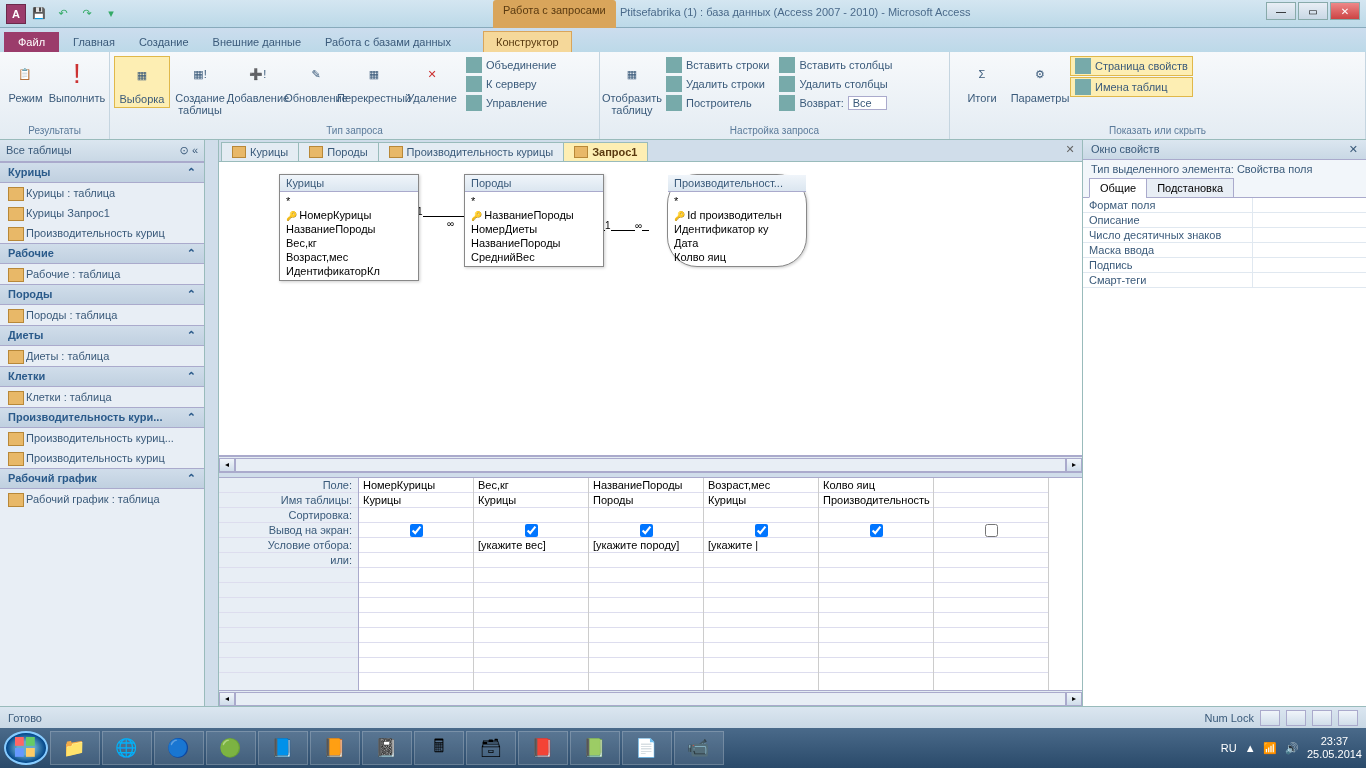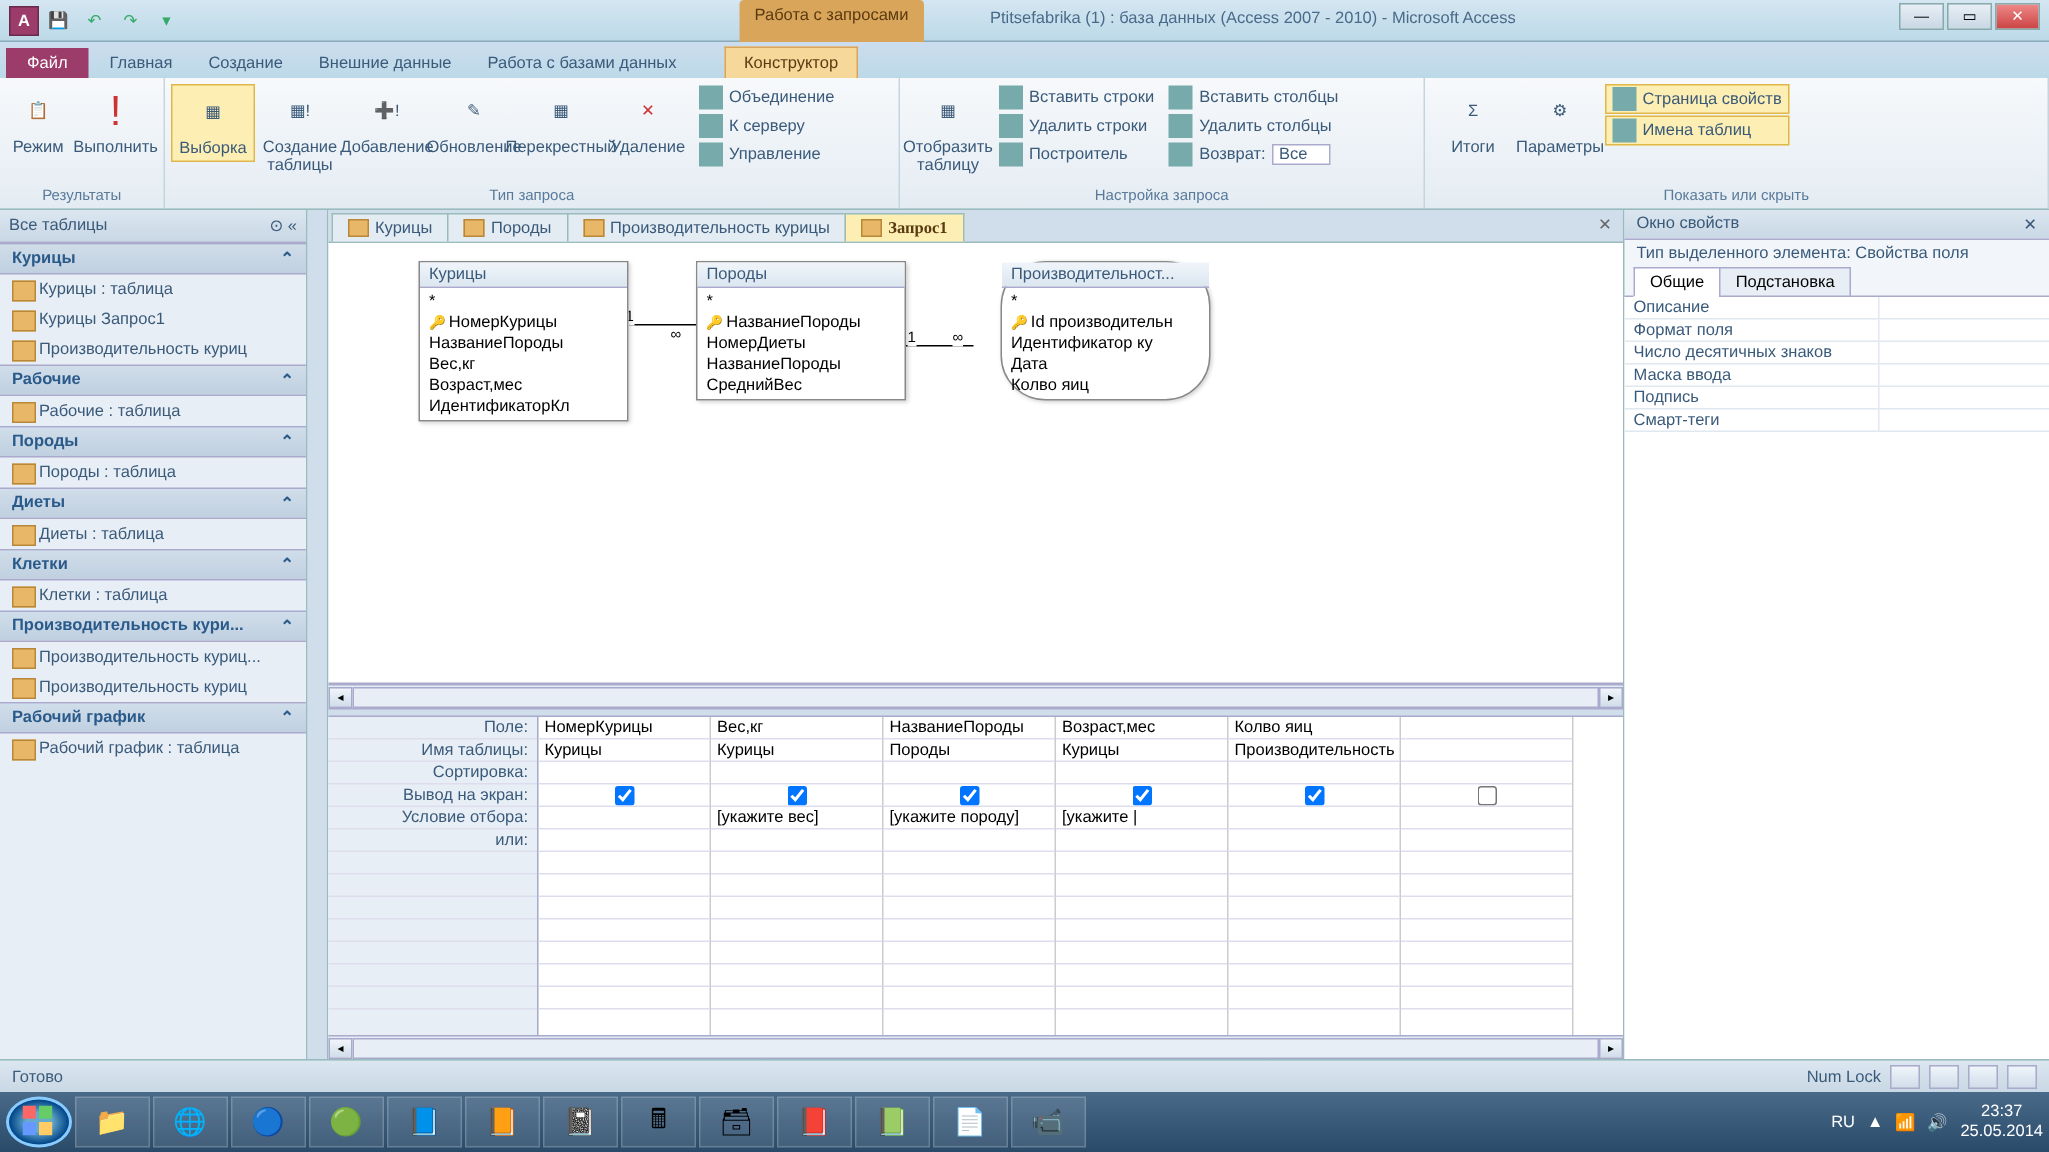--- a/index.html
+++ b/index.html
@@ -2,21 +2,21 @@
 <html><head>
 <meta charset="utf-8">
 <style>
 * { box-sizing: border-box; margin: 0; padding: 0; font-family: "Segoe UI", Tahoma, sans-serif; font-size: 11px; }
 body { width: 1366px; height: 768px; background: #b8d6e6; overflow: hidden; display: flex; flex-direction: column; }
 .titlebar { height: 28px; background: linear-gradient(#d4e6f1,#bcd9e8); display: flex; align-items: center; position: relative; border-bottom:1px solid #8ab; }
 .qat { display: flex; align-items: center; gap: 2px; padding-left: 6px; }
 .qat-box { width: 20px; height: 20px; background: #9b3c6b; color:#fff; display:flex; align-items:center; justify-content:center; font-weight:bold; border:1px solid #6b2a4b; }
 .qat-btn { width: 22px; height: 22px; display:flex; align-items:center; justify-content:center; color:#3a6; }
 .context-tab { position: absolute; left: 493px; top: 0; height: 28px; padding: 4px 10px 0; background: #d9a55b; color: #5a3a10; border-radius: 3px 3px 0 0; }
-.title-text { position: absolute; left: 620px; top: 6px; color: #4a6a8a; margin-left: 40px; }
+.title-text { position: absolute; left: 620px; top: 6px; color: #4a6a8a; }
 .win-controls { position: absolute; right: 6px; top: 2px; display: flex; gap: 2px; }
 .win-btn { width: 30px; height: 18px; background: linear-gradient(#e8eef5,#c9d8e5); border: 1px solid #8aa; display:flex; align-items:center; justify-content:center; font-size:10px; }
 .win-btn.close { background: linear-gradient(#e88,#c44); color:#fff; }
 .ribbon-tabs { height: 24px; display: flex; align-items: flex-end; padding-left: 4px; background: linear-gradient(#cde,#bcd9e8); }
 .file-tab { background: #9b3c6b; color: #fff; padding: 4px 14px; margin-right: 2px; }
 .tab { padding: 4px 12px; color: #3a5a7a; cursor: pointer; }
 .tab.active { background: #f5d89a; border: 1px solid #d9a55b; border-bottom: none; color: #5a3a10; }
 .ribbon { height: 88px; background: linear-gradient(#f7f9fb,#e4ecf3); border-bottom: 1px solid #9bb; display: flex; }
 .ribbon-group { border-right: 1px solid #c5d5e0; display: flex; flex-direction: column; padding: 2px; }
 .ribbon-group-label { text-align: center; color: #5a7a9a; font-size: 10px; padding: 1px 0; }
@@ -31,21 +31,21 @@
 .content { flex: 1; display: flex; min-height: 0; }
 .navpane { width: 205px; background: #e8eef5; border-right: 1px solid #9bb; display: flex; flex-direction: column; }
 .navpane-hdr { background: linear-gradient(#dbe6f0,#c9d8e5); padding: 4px 6px; color: #3a5a7a; display: flex; justify-content: space-between; border-bottom: 1px solid #aac; }
 .accordion-hdr { background: linear-gradient(#d0ddea,#c0d0e0); padding: 3px 8px; color: #2a5a8a; font-weight: bold; border-top: 1px solid #aac; border-bottom: 1px solid #aac; display:flex; justify-content:space-between; }
 .acc-item { padding: 4px 8px 4px 26px; color: #3a5a7a; position: relative; }
 .acc-item::before { content:""; position:absolute; left:8px; top:4px; width:14px; height:12px; background:#e8b868; border:1px solid #b88838; }
 .collapse-bar { width: 14px; background: #d0ddea; border-right: 1px solid #9bb; }
 .design-area { flex: 1; display: flex; flex-direction: column; min-width: 0; background: #e4ecf3; position: relative; }
 .obj-tabs { height: 22px; display: flex; align-items: flex-end; background: #d0ddea; padding-left: 2px; gap: 0; border-bottom: 1px solid #9bb; }
 .obj-tab { padding: 3px 10px; background: #e4ecf3; border: 1px solid #9bb; border-bottom: none; margin-right: -1px; color: #3a5a7a; display:flex; align-items:center; gap:4px; }
-.obj-tab.active { background: #fdeeb3; font-weight: bold; color: #5a3a10; font-family: Liberation Serif, serif; }
+.obj-tab.active { background: #fdeeb3; font-weight: bold; color: #5a3a10; }
 .obj-tab::before { content:""; width:12px; height:10px; background:#e8b868; border:1px solid #b88838; display:inline-block; }
 .close-x { position:absolute; right:4px; top:3px; width:16px; height:16px; color:#666; text-align:center; cursor:pointer; }
 .diagram { flex: 1; background: #fff; position: relative; overflow: hidden; border-bottom: 1px solid #aac; }
 .tbl-box { position: absolute; border: 1px solid #888; background: #fff; width: 140px; box-shadow: 1px 1px 3px rgba(0,0,0,.2); }
 .tbl-hdr { background: linear-gradient(#f0f5fa,#dbe6f0); padding: 2px 6px; border-bottom: 1px solid #aac; color: #3a5a7a; }
 .tbl-body { padding: 2px 6px; }
 .tbl-body div { padding: 1px 0; white-space: nowrap; overflow: hidden; }
 .key::before { content:"🔑"; font-size:9px; margin-right:2px; }
 .rel-line { position:absolute; background:#000; height:1px; }
 .rel-lbl { position:absolute; font-size:10px; background:#fff; }
@@ -470,25 +470,25 @@
     <div class="prop-sub">
       <span>Тип выделенного элемента:</span>
       <span>Свойства поля</span>
     </div>
     <div class="prop-tabs">
       <div class="prop-tab active">Общие</div>
       <div class="prop-tab">Подстановка</div>
     </div>
     <div class="prop-grid" id="propgrid">
         <div class="prop-row">
+          <div class="k">Формат поля</div>
+          <div class="v"></div>
+        </div>
+        <div class="prop-row">
           <div class="k">Описание</div>
-          <div class="v"></div>
-        </div>
-        <div class="prop-row">
-          <div class="k">Формат поля</div>
           <div class="v"></div>
         </div>
         <div class="prop-row">
           <div class="k">Число десятичных знаков</div>
           <div class="v"></div>
         </div>
         <div class="prop-row">
           <div class="k">Маска ввода</div>
           <div class="v"></div>
         </div>

